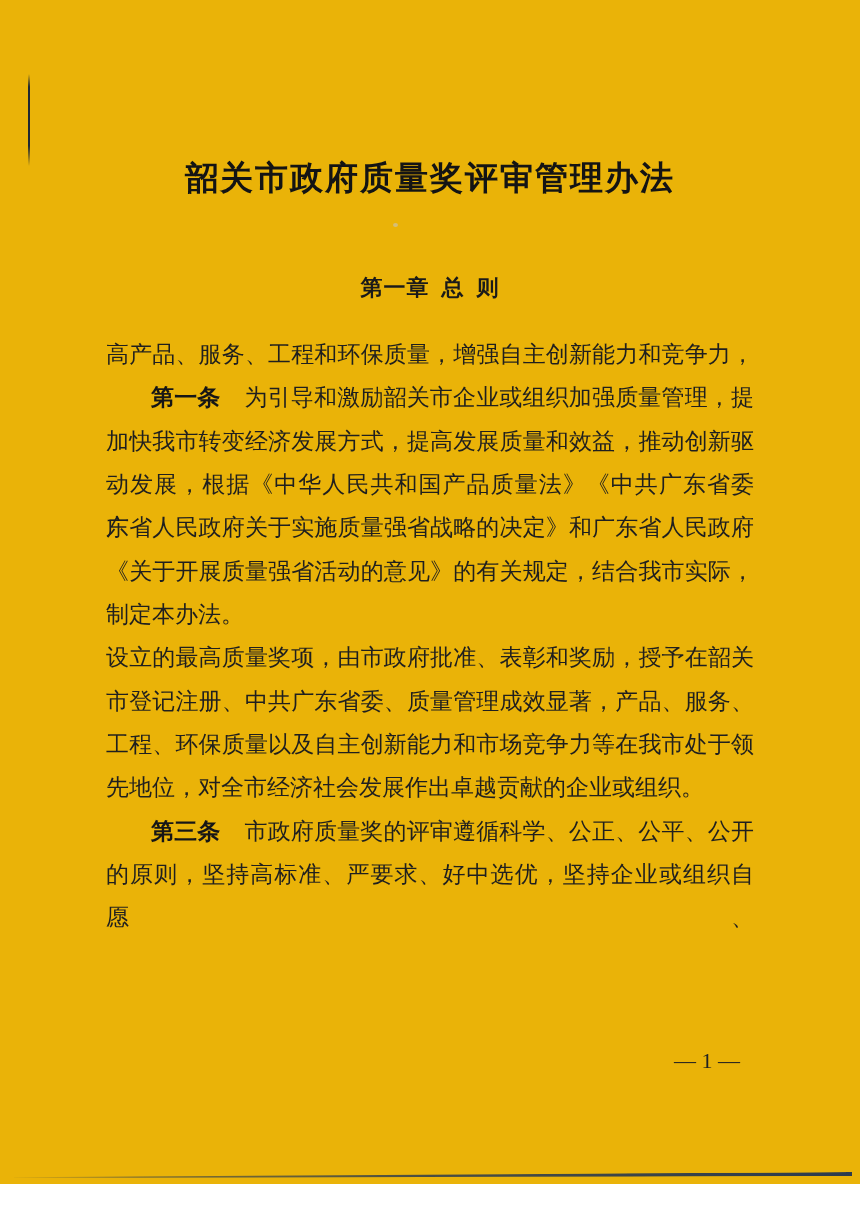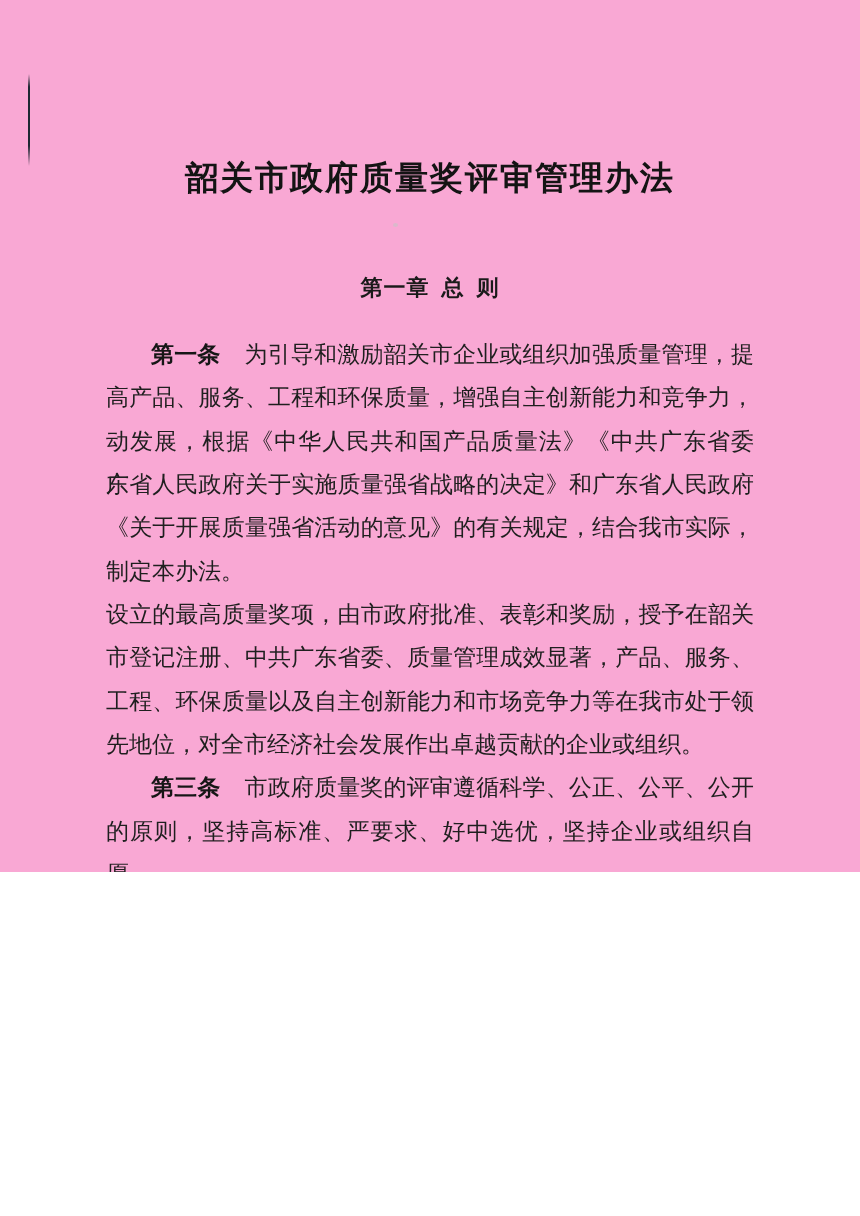--- a/index.html
+++ b/index.html
@@ -1,20 +1,20 @@
 <!DOCTYPE html>
 <html><head>
 <meta charset="utf-8">
 <style>
   html,body { margin:0; padding:0; background:#ffffff; }
 
   .page {
     position:relative;
-    width:860px; height:872px;
-    background:#f9a8d4;
+    width:860px; height:1184px;
+    background:#eab308;
     overflow:hidden;
     font-family:"Liberation Serif","DejaVu Serif",serif;
     color:#1f1f1f;
   }
 
   .doc-title {
     position:absolute; top:156px; left:0; width:860px;
     text-align:center;
     font-family:"Liberation Sans","DejaVu Sans",sans-serif;
     font-weight:bold;
@@ -93,22 +93,23 @@
 
   <div class="scan-line-left"></div>
   <div class="ink-smudge"></div>
 
   <div class="doc-title">韶关市政府质量奖评审管理办法</div>
 
   <div class="chapter-heading">第一章 总 则</div>
 
   <div class="doc-body">
 
+    <div class="line">高产品、服务、工程和环保质量，增强自主创新能力和竞争力，</div>
     <div class="line first"><span class="article-label">第一条</span><span>为引导和激励韶关市企业或组织加强质量管理，提</span></div>
-    <div class="line">高产品、服务、工程和环保质量，增强自主创新能力和竞争力，</div>
+    <div class="line">加快我市转变经济发展方式，提高发展质量和效益，推动创新驱</div>
     <div class="line">动发展，根据《中华人民共和国产品质量法》《中共广东省委　广</div>
     <div class="line">东省人民政府关于实施质量强省战略的决定》和广东省人民政府</div>
     <div class="line">《关于开展质量强省活动的意见》的有关规定，结合我市实际，</div>
     <div class="line end">制定本办法。</div>
 
     <div class="line">设立的最高质量奖项，由市政府批准、表彰和奖励，授予在韶关</div>
     <div class="line">市登记注册、中共广东省委、质量管理成效显著，产品、服务、</div>
     <div class="line">工程、环保质量以及自主创新能力和市场竞争力等在我市处于领</div>
     <div class="line end">先地位，对全市经济社会发展作出卓越贡献的企业或组织。</div>
 

